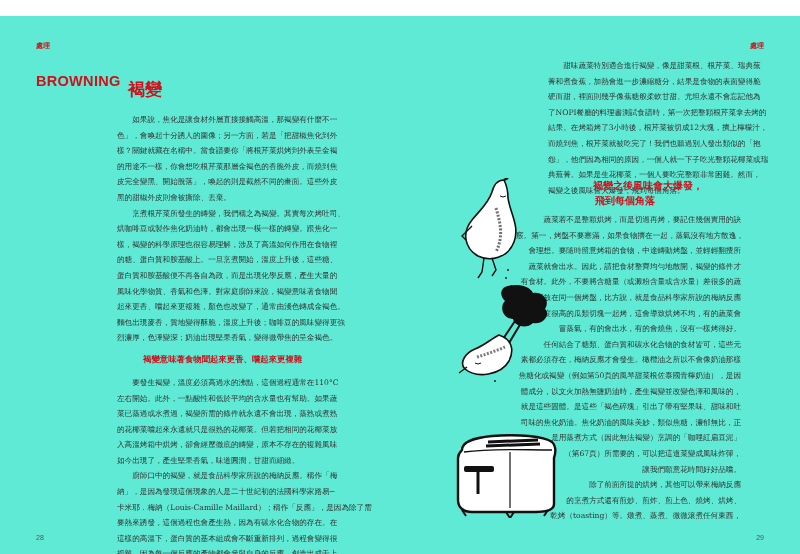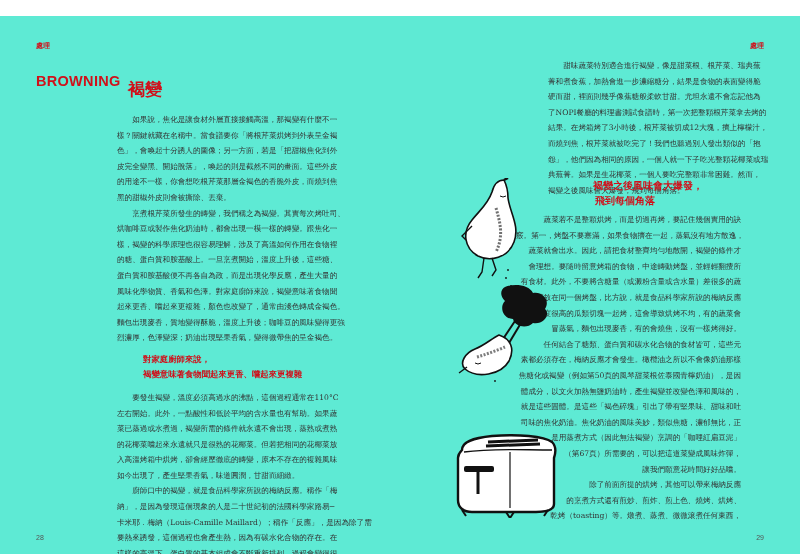--- a/index.html
+++ b/index.html
@@ -31,37 +31,36 @@
 <body>
 
 <div class="page page-left">
   <div class="running-head rh-left">處理</div>
   <div class="section-en">BROWNING</div>
   <div class="section-zh">褐變</div>
 
   <div class="col col-left">
     <div id="left-lines">
         <span class="line">　　如果說，焦化是讓食材外層直接接觸高溫，那褐變有什麼不一</span>
+        <span class="line">色」，會喚起十分誘人的圖像；另一方面，若是「把甜椒焦化到外</span>
         <span class="line">樣？關鍵就藏在名稱中。當食譜要你「將根芹菜烘烤到外表呈金褐</span>
-        <span class="line">色」，會喚起十分誘人的圖像；另一方面，若是「把甜椒焦化到外</span>
+        <span class="line">的用途不一樣，你會想吃根芹菜那層金褐色的香脆外皮，而燒到焦</span>
         <span class="line">皮完全變黑、開始脫落」，喚起的則是截然不同的畫面。這些外皮</span>
-        <span class="line">的用途不一樣，你會想吃根芹菜那層金褐色的香脆外皮，而燒到焦</span>
         <span class="line">黑的甜椒外皮則會被撕除、丟棄。</span>
         <span class="line">　　烹煮根芹菜所發生的轉變，我們稱之為褐變。其實每次烤吐司、</span>
         <span class="line">烘咖啡豆或製作焦化奶油時，都會出現一模一樣的轉變。跟焦化一</span>
         <span class="line">樣，褐變的科學原理也很容易理解，涉及了高溫如何作用在食物裡</span>
         <span class="line">的糖、蛋白質和胺基酸上。一旦烹煮開始，溫度上升後，這些糖、</span>
         <span class="line">蛋白質和胺基酸便不再各自為政，而是出現化學反應，產生大量的</span>
         <span class="line">風味化學物質、香氣和色澤。對家庭廚師來說，褐變意味著食物聞</span>
         <span class="line">起來更香、嚐起來更複雜，顏色也改變了，通常由淺色轉成金褐色。</span>
         <span class="line">麵包出現麥香，質地變得酥脆，溫度上升後；咖啡豆的風味變得更強</span>
         <span class="line">烈濃厚，色澤變深；奶油出現堅果香氣，變得微帶焦的呈金褐色。</span>
       </div>
     <div class="pull">
-      <span class="l1">對家庭廚師來說，</span>
       <span class="l2">褐變意味著食物聞起來更香、嚐起來更複雜</span>
     </div>
     <div id="left-lines-after">
         <span class="line">　　要發生褐變，溫度必須高過水的沸點，這個過程通常在110°C</span>
         <span class="line">左右開始。此外，一點酸性和低於平均的含水量也有幫助。如果蔬</span>
         <span class="line">菜已蒸過或水煮過，褐變所需的條件就永遠不會出現，蒸熟或煮熟</span>
         <span class="line">的花椰菜嚐起來永遠就只是很熟的花椰菜。但若把相同的花椰菜放</span>
         <span class="line">入高溫烤箱中烘烤，卻會經歷徹底的轉變，原本不存在的複雜風味</span>
         <span class="line">如今出現了，產生堅果香氣，味道圓潤，甘甜而細緻。</span>
         <span class="line">　　廚師口中的褐變，就是食品科學家所說的梅納反應。稱作「梅</span>
@@ -97,26 +96,26 @@
 
 <div class="pull-right">
   <span class="line">褐變之後風味會大爆發，</span>
   <span class="line" style="padding-left:2px">飛到每個角落</span>
 </div>
 
 <div class="col-right-mid">
   <div id="right-lines-mid">
       <span class="line" style="padding-left: 0px;">　　蔬菜若不是整顆烘烤，而是切過再烤，要記住幾個實用的訣</span>
       <span class="line" style="padding-left: 0px;">竅。第一，烤盤不要塞滿，如果食物擠在一起，蒸氣沒有地方散逸，</span>
+      <span class="line" style="padding-left: 0px;">會理想。要隨時留意烤箱的食物，中途轉動烤盤，並輕輕翻攪所</span>
       <span class="line" style="padding-left: 0px;">蔬菜就會出水。因此，請把食材整齊均勻地散開，褐變的條件才</span>
-      <span class="line" style="padding-left: 0px;">會理想。要隨時留意烤箱的食物，中途轉動烤盤，並輕輕翻攪所</span>
       <span class="line" style="padding-left: 0px;">有食材。此外，不要將含糖量（或澱粉含量或含水量）差很多的蔬</span>
       <span class="line" style="padding-left: 14px;">菜放在同一個烤盤，比方說，就是食品科學家所說的梅納反應</span>
       <span class="line" style="padding-left: 22px;">度很高的瓜類切塊一起烤，這會導致烘烤不均，有的蔬菜會</span>
-      <span class="line" style="padding-left: 22px;">冒蒸氣，麵包出現麥香，有的會燒焦，沒有一樣烤得好。</span>
+      <span class="line" style="padding-left: 22px;">冒蒸氣，有的會出水，有的會燒焦，沒有一樣烤得好。</span>
       <span class="line" style="padding-left: 0px;">任何結合了糖類、蛋白質和碳水化合物的食材皆可，這些元</span>
       <span class="line" style="padding-left: 0px;">素都必須存在，梅納反應才會發生。橄欖油之所以不會像奶油那樣</span>
       <span class="line" style="padding-left: 0px;">焦糖化或褐變（例如第50頁的風琴甜菜根佐泰國青檸奶油），是因</span>
       <span class="line" style="padding-left: 0px;">體成分，以文火加熱無鹽奶油時，產生褐變並改變色澤和風味的，</span>
       <span class="line" style="padding-left: 0px;">就是這些固體。是這些「褐色碎塊」引出了帶有堅果味、甜味和吐</span>
       <span class="line" style="padding-left: 0px;">司味的焦化奶油。焦化奶油的風味美妙，類似焦糖，濃郁無比，正</span>
       <span class="line" style="padding-left: 14px;">是用蒸煮方式（因此無法褐變）烹調的「咖哩紅扁豆泥」</span>
       <span class="line" style="padding-left: 24px;">（第67頁）所需要的，可以把這道菜變成風味炸彈，</span>
       <span class="line" style="padding-left: 30px;">讓我們願意花時間好好品嚐。</span>
       <span class="line" style="padding-left: 30px;">　　除了前面所提的烘烤，其他可以帶來梅納反應</span>

